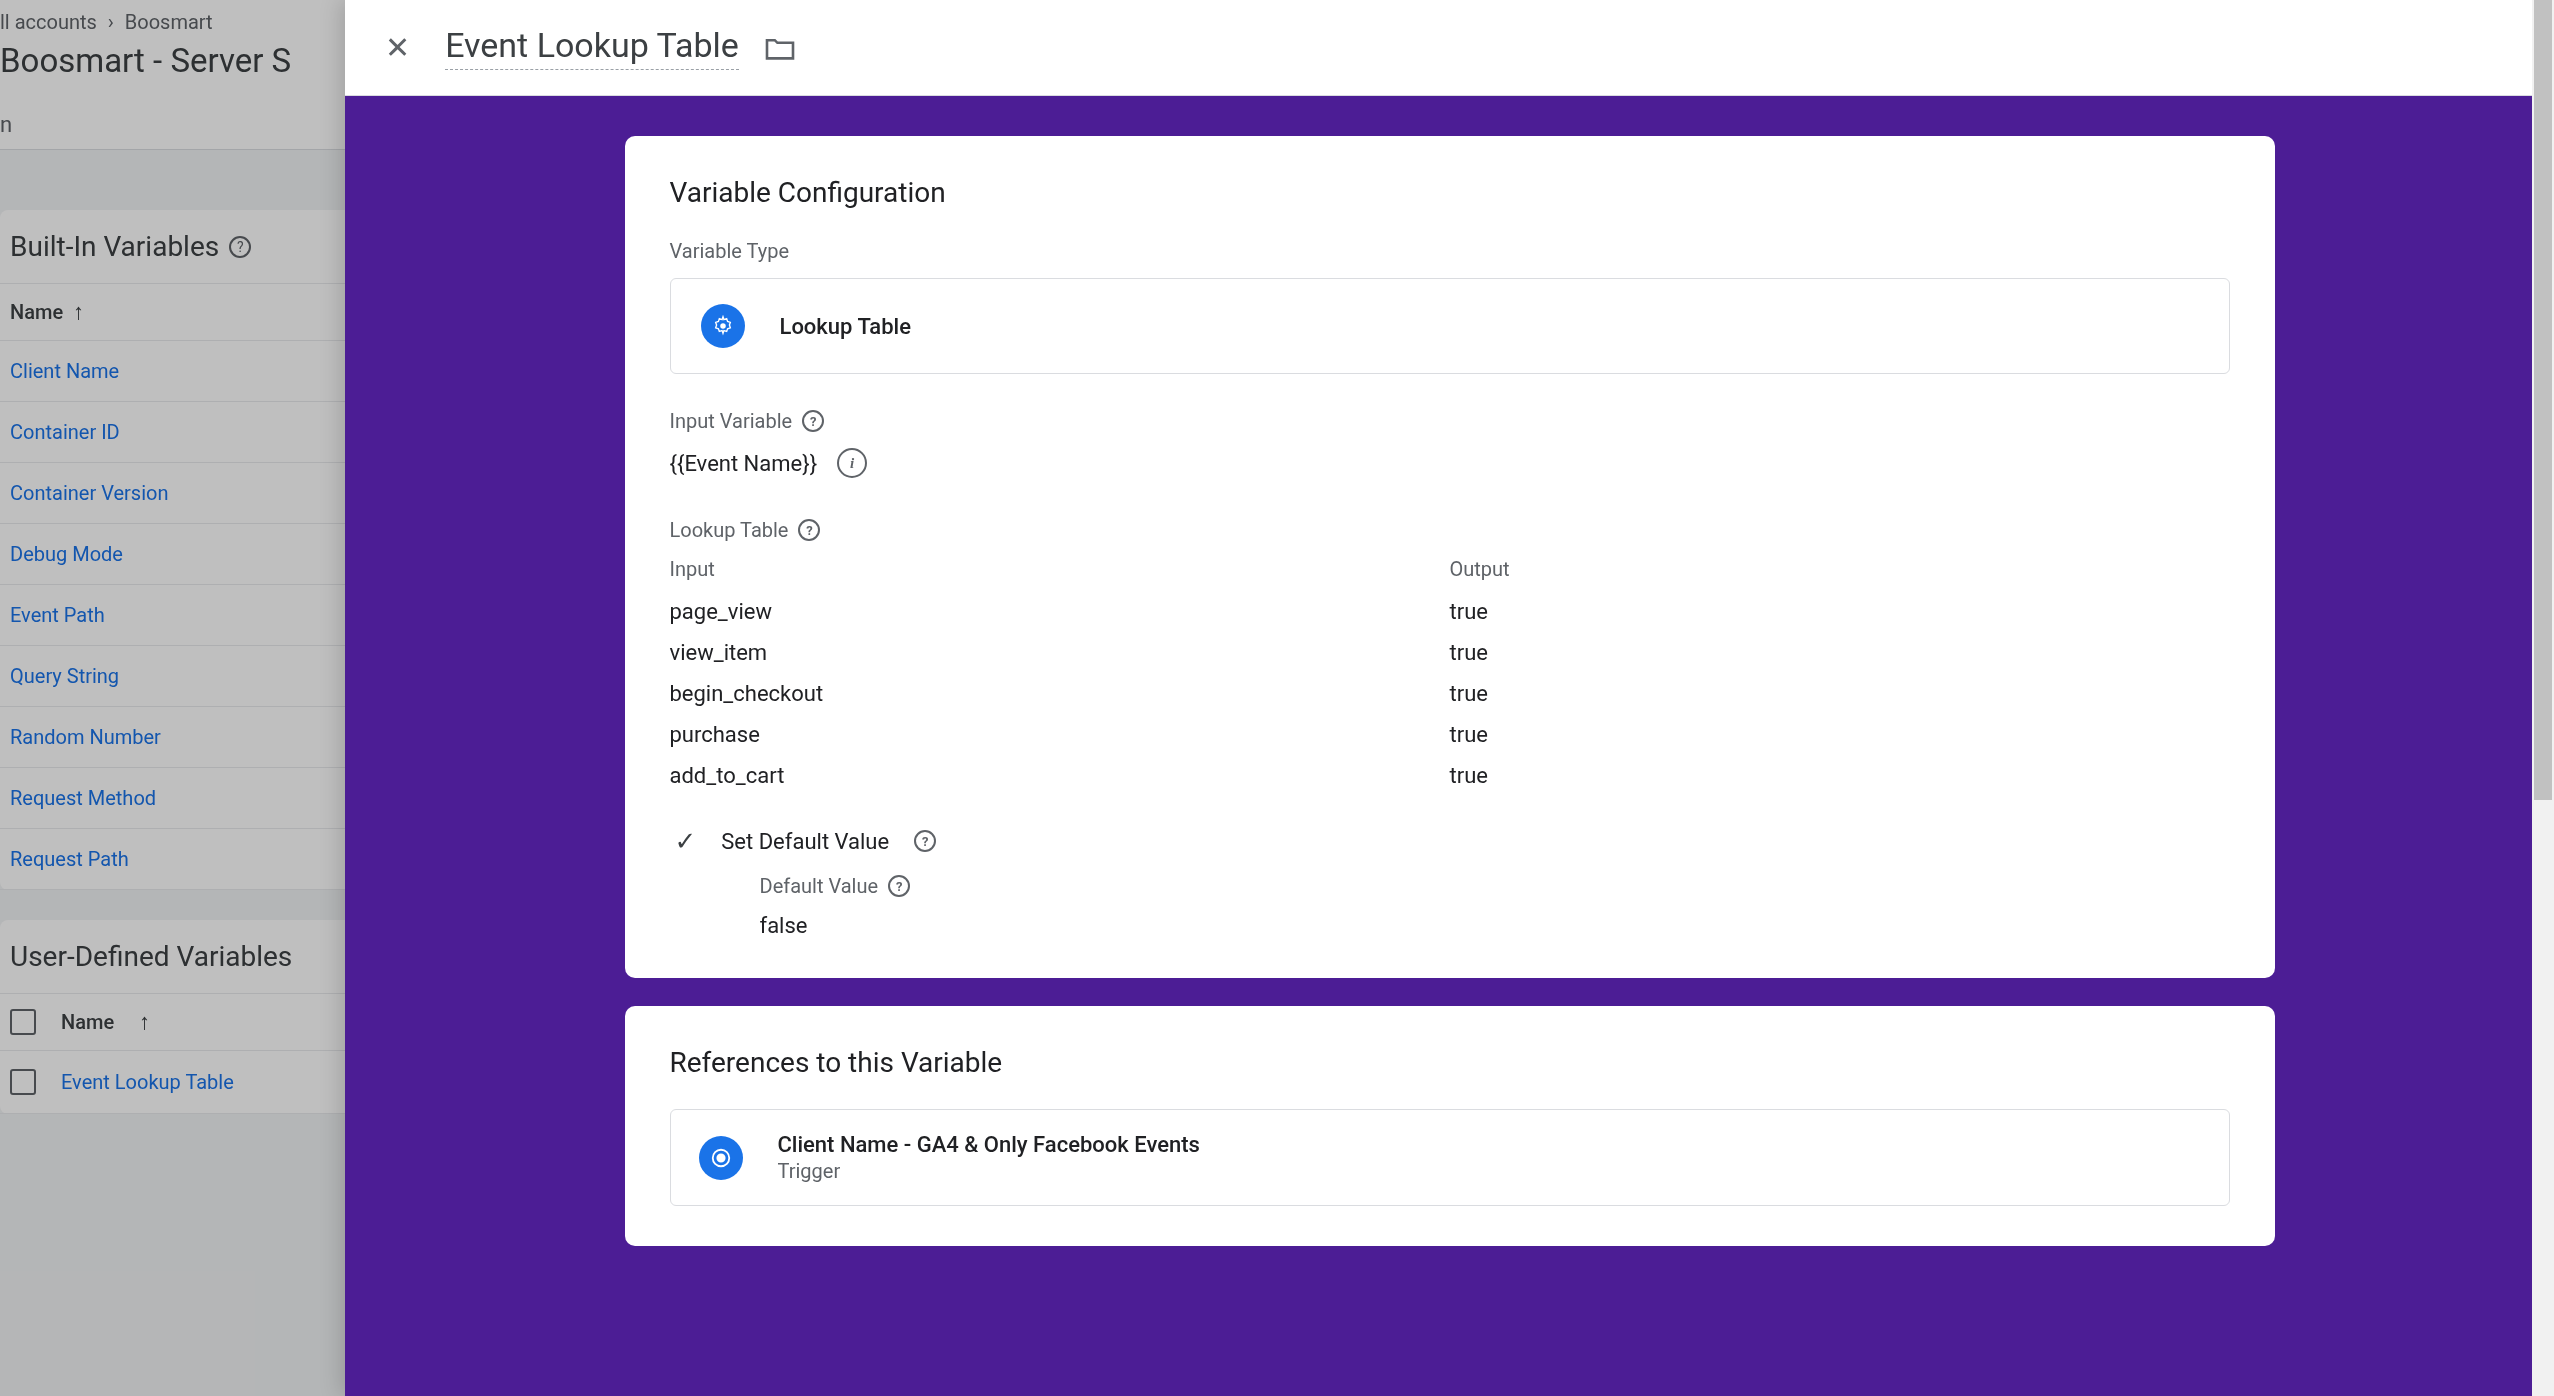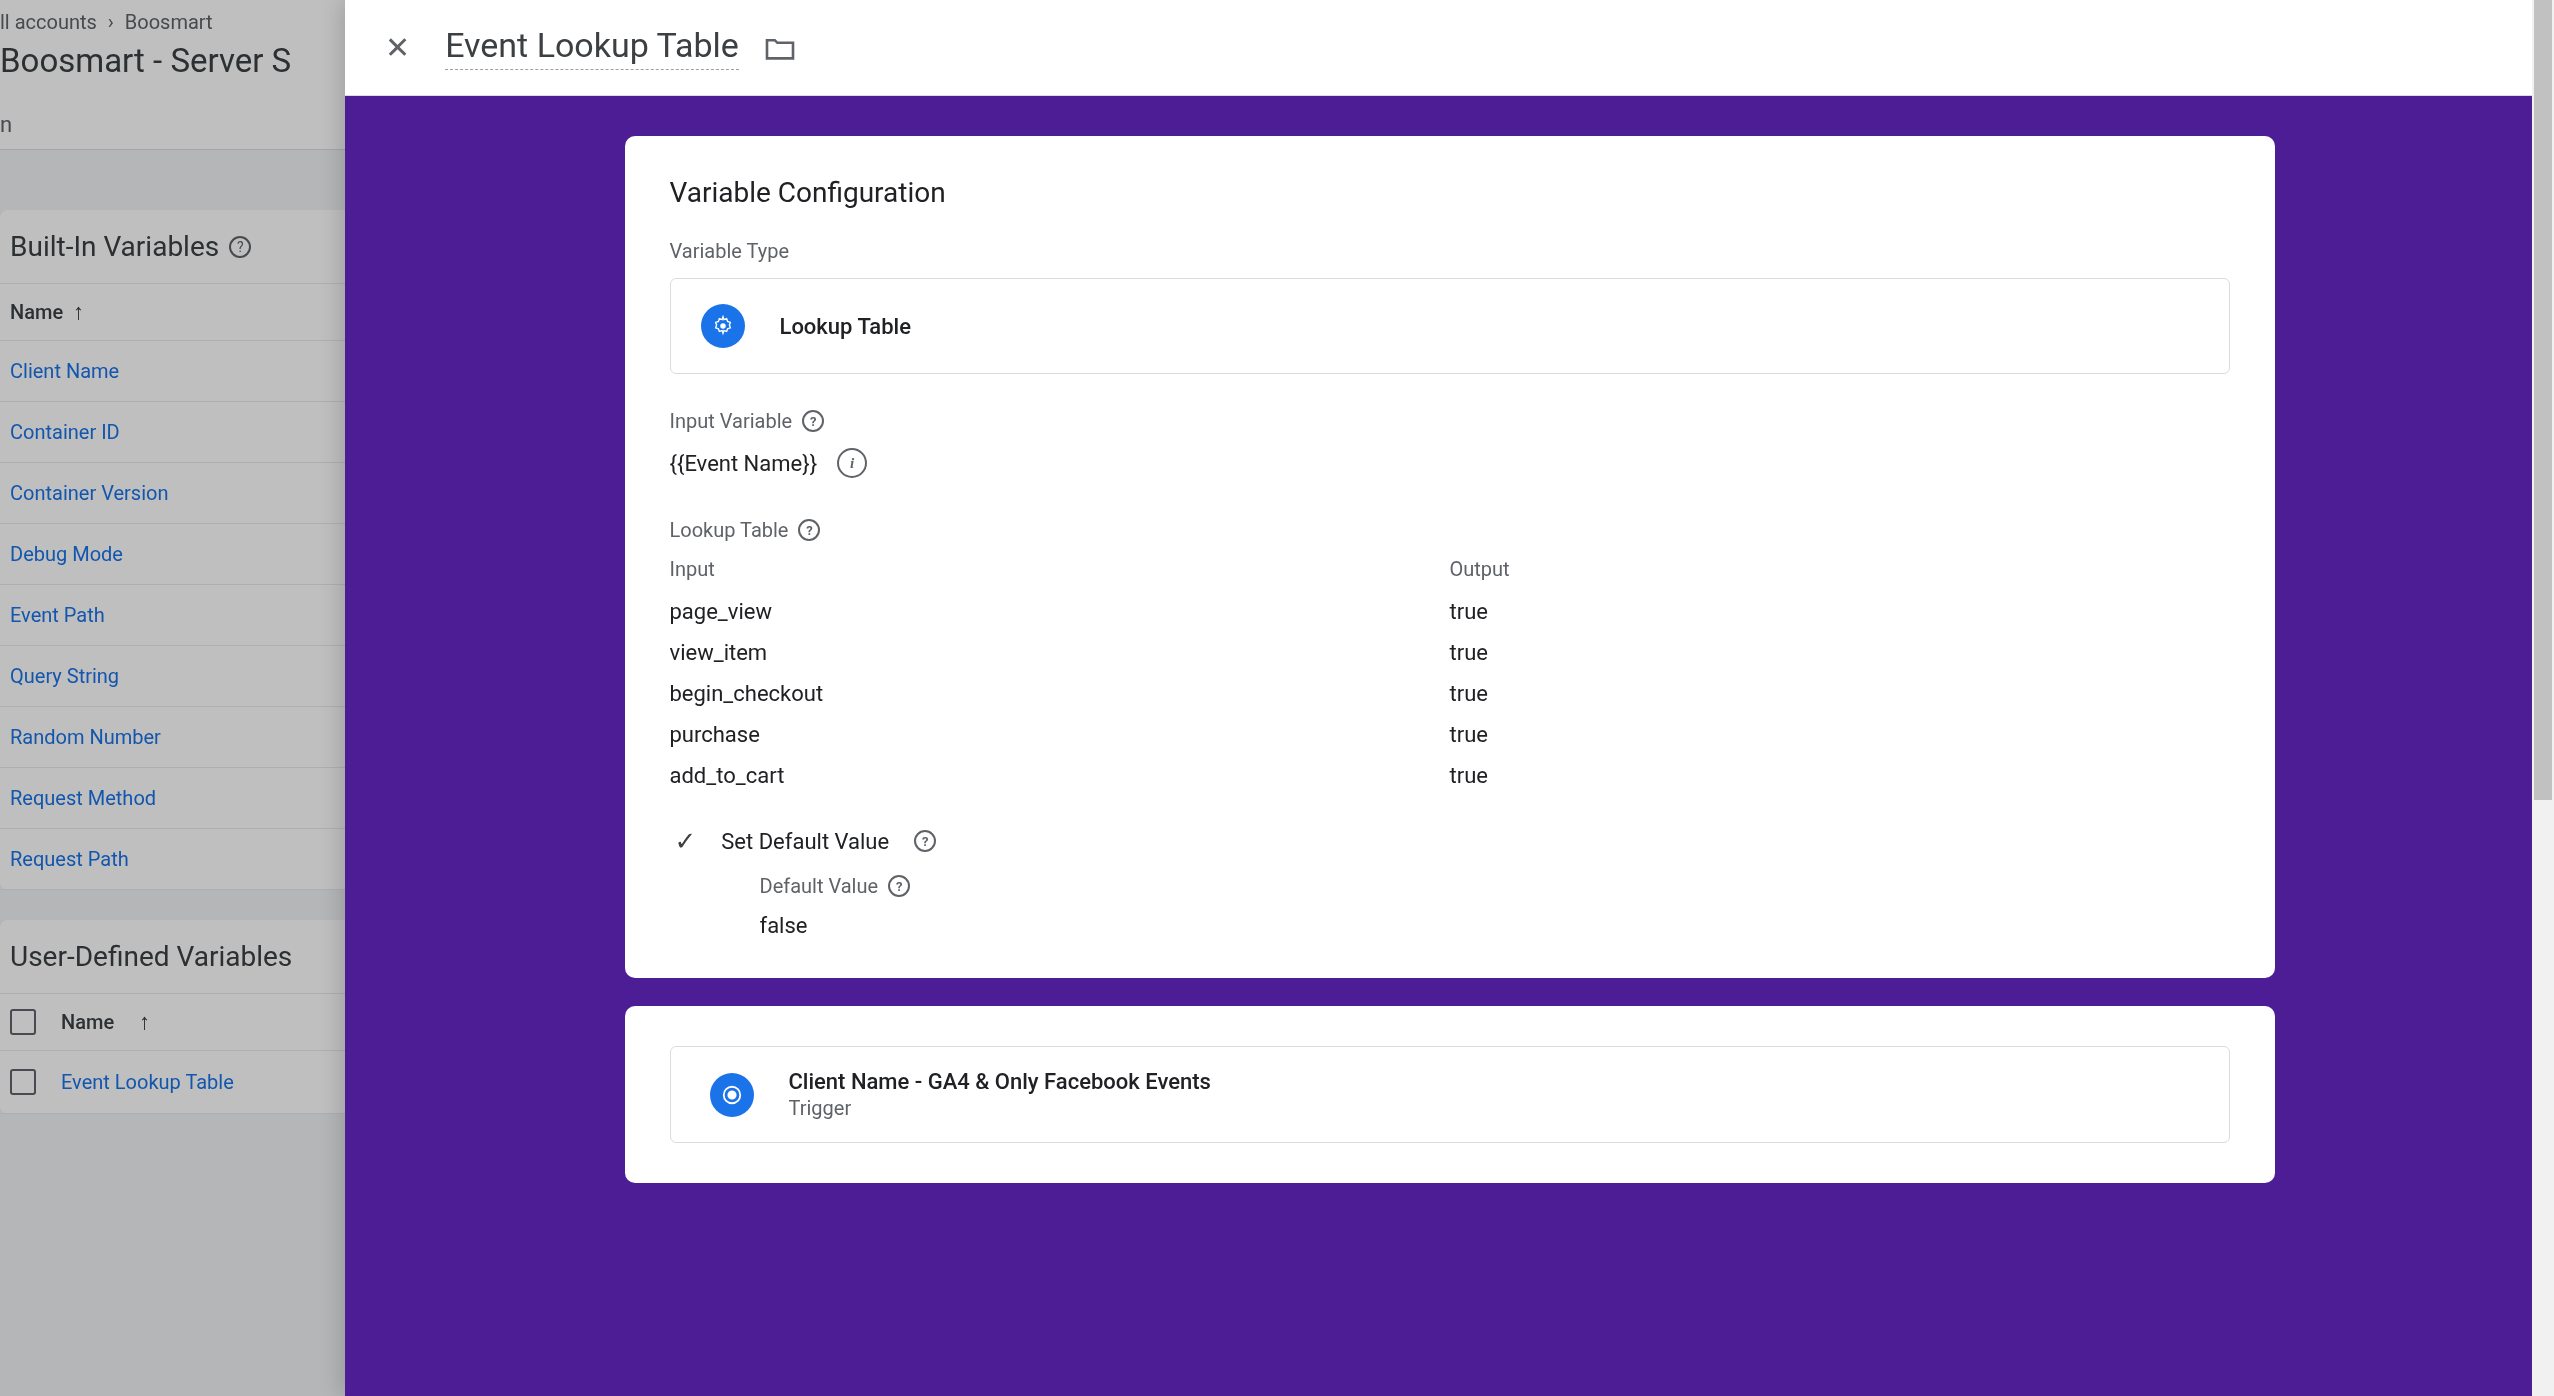--- a/index.html
+++ b/index.html
@@ -292,21 +292,21 @@
       padding-left: 90px;
     }
     .default-value-text {
       font-size: 22px;
       color: #202124;
     }
     
     .reference-box {
       border: 1px solid #dadce0;
       border-radius: 6px;
-      padding: 22px 39px;
+      padding: 22px 28px;
       display: flex;
       align-items: center;
       gap: 35px;
     }
     .ref-name {
       font-size: 22px;
       color: #202124;
       font-weight: 500;
     }
     .ref-type {
@@ -481,20 +481,21 @@
         <div class="default-value-block">
           <div class="field-label">
             <span>Default Value</span>
             <span class="help-icon">?</span>
           </div>
           <div class="default-value-text">false</div>
         </div>
       </div>
 
       <div class="card">
+        <div class="card-title">References to this Variable</div>
         <div class="reference-box">
           <span class="blue-circle">
             <svg width="22" height="22" viewBox="0 0 24 24" fill="none" stroke="#fff" stroke-width="2">
               <circle cx="12" cy="12" r="9"></circle>
               <circle cx="12" cy="12" r="4" fill="#fff"></circle>
             </svg>
           </span>
           <div>
             <div class="ref-name">Client Name - GA4 &amp; Only Facebook Events</div>
             <div class="ref-type">Trigger</div>

